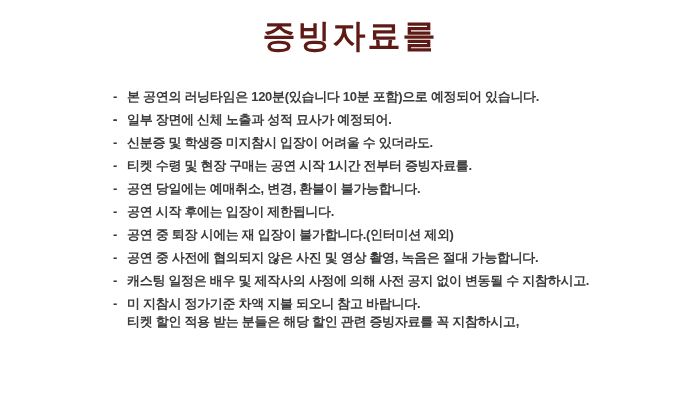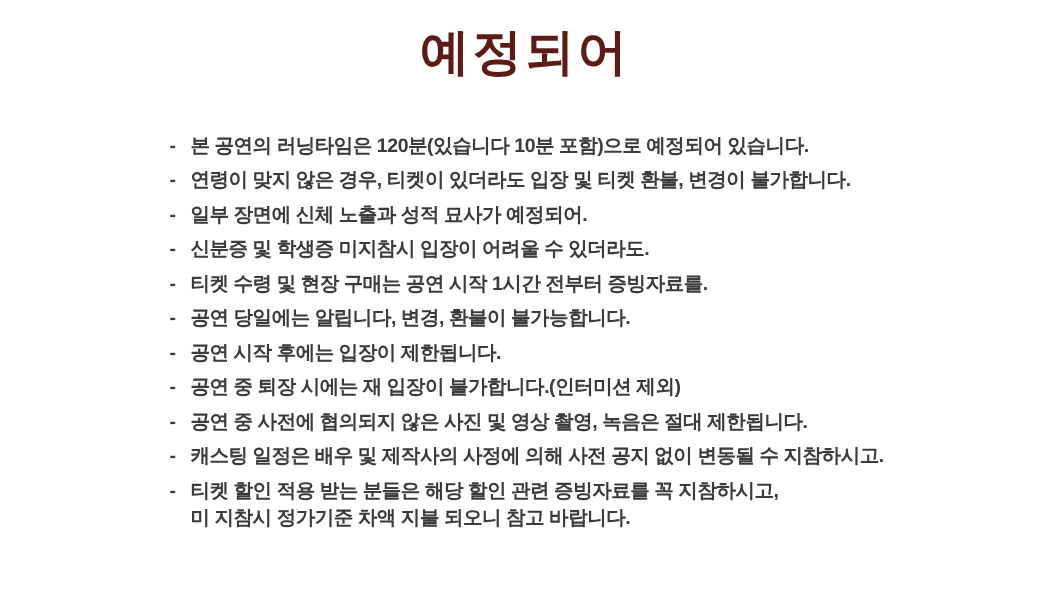--- a/index.html
+++ b/index.html
@@ -47,72 +47,71 @@
     color: #3b3b3b;
   }
   li.notice .line { display: block; }
   li.notice .line:empty { display: none; }
 </style>
 </head>
 <body>
 
 <div class="page">
 
-  <h1 class="page-title">예정되어</h1>
+  <h1 class="page-title">증빙자료를</h1>
 
   <ul class="notice-list">
     <li class="notice">
       <span class="dash">-</span>
       <span class="line">본 공연의 러닝타임은 120분(있습니다 10분 포함)으로 예정되어 있습니다.</span>
 
     </li>
     <li class="notice">
       <span class="dash">-</span>
-      <span class="line">연령이 맞지 않은 경우, 티켓이 있더라도 입장 및 티켓 환불, 변경이 불가합니다.</span>
     </li>
     <li class="notice">
       <span class="dash">-</span>
       <span class="line">일부 장면에 신체 노출과 성적 묘사가 예정되어.</span>
 
     </li>
     <li class="notice">
       <span class="dash">-</span>
       <span class="line">신분증 및 학생증 미지참시 입장이 어려울 수 있더라도.</span>
 
     </li>
     <li class="notice">
       <span class="dash">-</span>
       <span class="line">티켓 수령 및 현장 구매는 공연 시작 1시간 전부터 증빙자료를.</span>
 
     </li>
     <li class="notice">
       <span class="dash">-</span>
-      <span class="line">공연 당일에는 알립니다, 변경, 환불이 불가능합니다.</span>
+      <span class="line">공연 당일에는 예매취소, 변경, 환불이 불가능합니다.</span>
 
     </li>
     <li class="notice">
       <span class="dash">-</span>
       <span class="line">공연 시작 후에는 입장이 제한됩니다.</span>
 
     </li>
     <li class="notice">
       <span class="dash">-</span>
       <span class="line">공연 중 퇴장 시에는 재 입장이 불가합니다.(인터미션 제외)</span>
 
     </li>
     <li class="notice">
       <span class="dash">-</span>
-      <span class="line">공연 중 사전에 협의되지 않은 사진 및 영상 촬영, 녹음은 절대 제한됩니다.</span>
+      <span class="line">공연 중 사전에 협의되지 않은 사진 및 영상 촬영, 녹음은 절대 가능합니다.</span>
 
     </li>
     <li class="notice">
       <span class="dash">-</span>
       <span class="line">캐스팅 일정은 배우 및 제작사의 사정에 의해 사전 공지 없이 변동될 수 지참하시고.</span>
 
     </li>
     <li class="notice">
       <span class="dash">-</span>
+      <span class="line">미 지참시 정가기준 차액 지불 되오니 참고 바랍니다.</span>
       <span class="line">티켓 할인 적용 받는 분들은 해당 할인 관련 증빙자료를 꼭 지참하시고,</span>
-      <span class="line">미 지참시 정가기준 차액 지불 되오니 참고 바랍니다.</span>
     </li>
   </ul>
 
 </div>
 
 </body></html>

